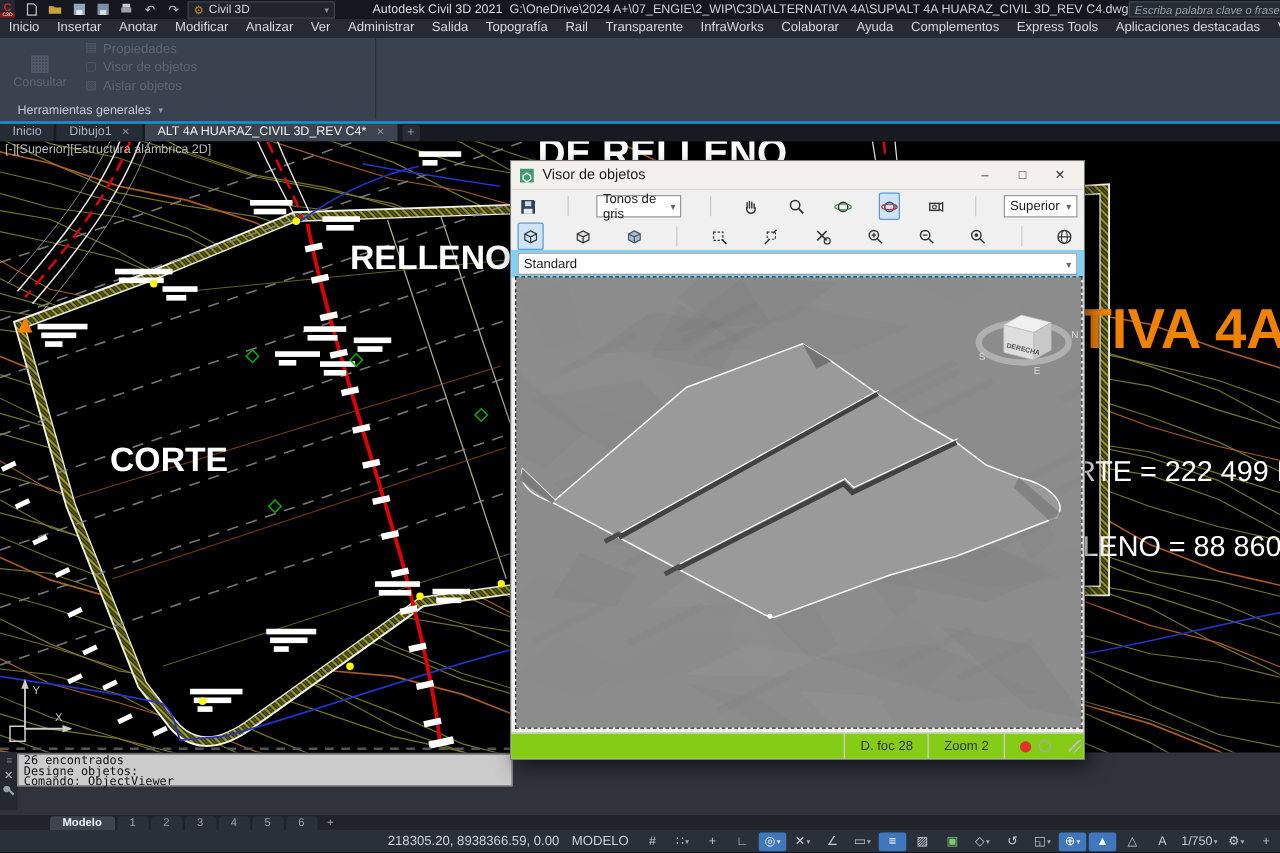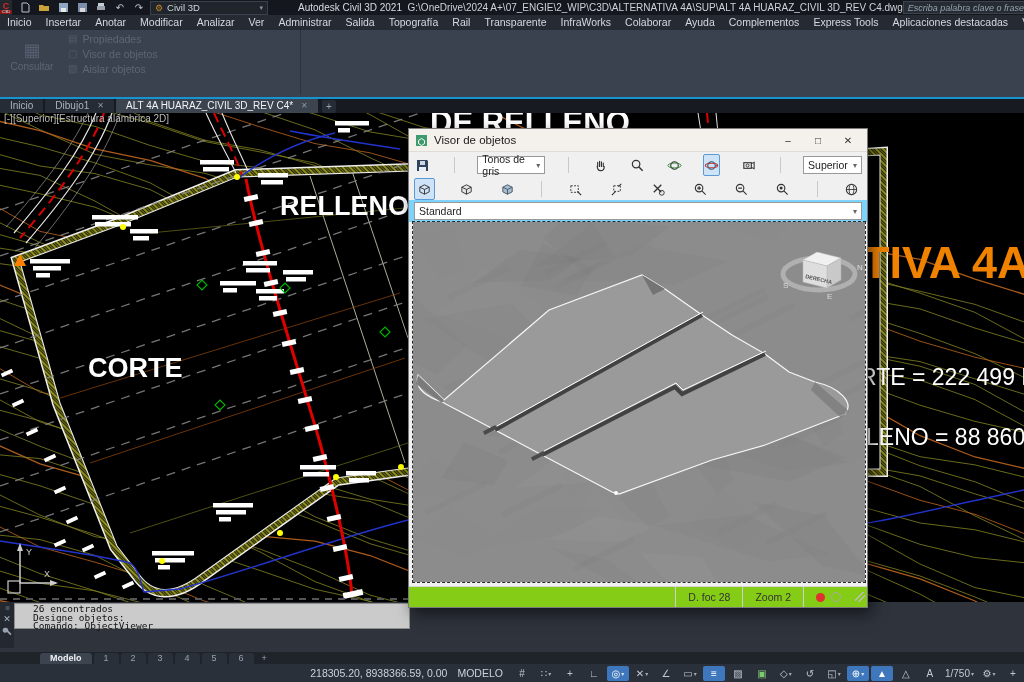--- a/index.html
+++ b/index.html
@@ -74,21 +74,21 @@
   .grip{width:10px;height:10px;margin:0 2px;background:
         linear-gradient(135deg,transparent 40%,#bbb 40%,#bbb 50%,transparent 50%,transparent 65%,#bbb 65%,#bbb 75%,transparent 75%);}
   
   .dock{left:0;top:602px;width:1024px;height:50px;background:#2e333c;z-index:5;}
   .dockstrip{position:absolute;left:0;top:0;width:14px;height:44px;background:#242931;display:flex;flex-direction:column;
              align-items:center;gap:3px;padding-top:2px;color:#aab2bc;}
   .dockstrip .g{font-size:6px;color:#6b737e;letter-spacing:-1px;}
   .dockstrip .x{font-size:9px;}
   .cmdhist{position:absolute;left:14px;top:1px;width:396px;height:26px;background:#cbcbcb;border:1px solid #8d8d8d;
            font-family:"DejaVu Sans Mono",monospace;font-size:9.5px;line-height:8.6px;color:#111;
-           padding:1px 18px;box-sizing:border-box;white-space:pre;}
+           padding:1px 4px;box-sizing:border-box;white-space:pre;}
   .cmdline{position:absolute;left:14px;top:27px;width:396px;height:16px;background:#2a303a;border:1px solid #131720;
            display:flex;align-items:center;gap:4px;padding:0 4px;box-sizing:border-box;}
   .cmdline .cicon{width:11px;height:9px;background:#6dbf4b;border:1px solid #3f7c2a;border-radius:2px;}
   .cmdline .carr{color:#9aa2ad;font-size:7px;}
   .cmdline .ctext{font-family:"DejaVu Sans Mono",monospace;font-size:10px;font-weight:bold;color:#e8ebf0;letter-spacing:.5px;}
   
   .modeltabs{left:0;top:652px;width:1024px;height:12px;background:#1f242b;display:flex;align-items:center;gap:2px;
              padding-left:40px;z-index:6;}
   .ltab{height:11px;padding:0 10px;display:flex;align-items:center;font-size:9px;color:#98a1ad;background:#2a303a;
         border-radius:3px 3px 0 0;}
@@ -190,20 +190,24 @@
         <span>Propiedades</span>
       </div>
       <div class="pitem">
         <span class="ico">▢</span>
         <span>Visor de objetos</span>
       </div>
       <div class="pitem">
         <span class="ico">▧</span>
         <span>Aislar objetos</span>
       </div>
+    </div>
+    <div class="pfoot">
+      <span>Herramientas generales</span>
+      <span class="arr">▾</span>
     </div>
   </div>
 </div>
 
 <div class="abs filetabs" id="filetabs">
     <div class="ftab">
       <span>Inicio</span>
     </div>
     <div class="ftab">
       <span>Dibujo1</span>

